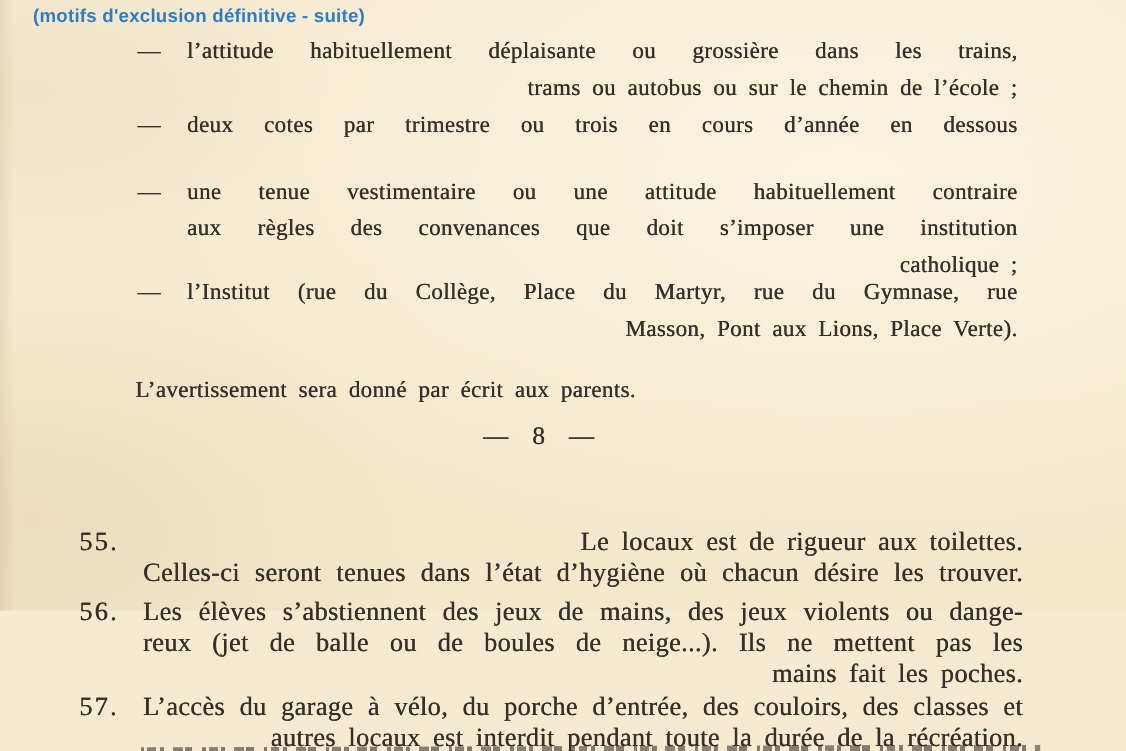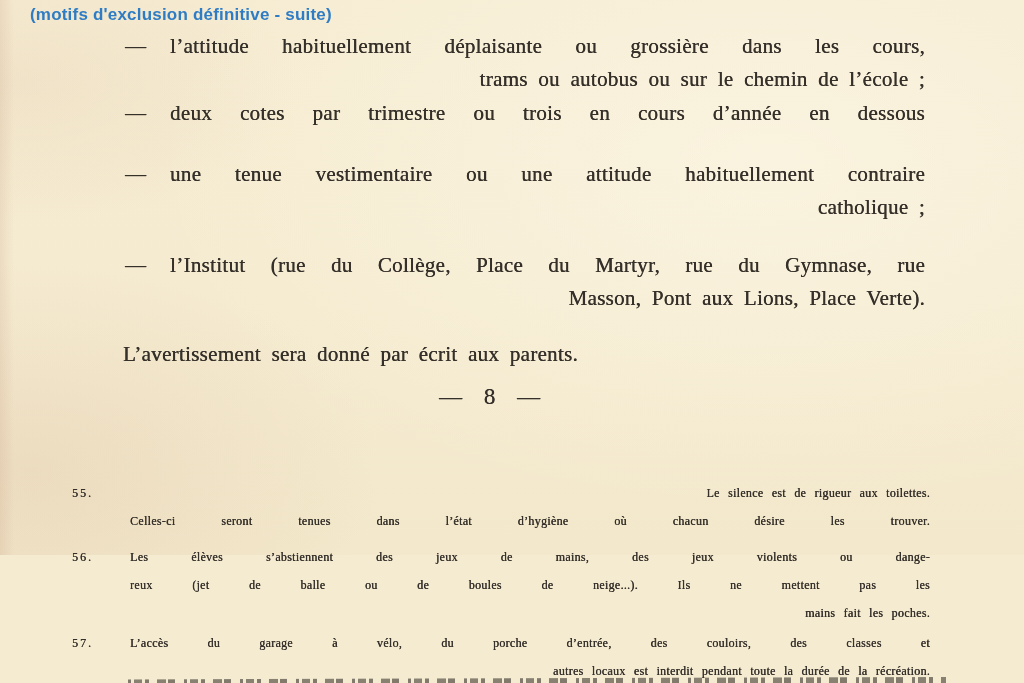--- a/index.html
+++ b/index.html
@@ -65,21 +65,21 @@
     word-spacing: 14px;
     letter-spacing: 1px;
     color: #35302a;
     text-shadow: 0.3px 0 0 currentColor;
   }
   .nitem {
     position: absolute;
     left: 72px;
     width: 860px;
     display: flex;
-    font-size: 12px;
+    font-size: 24px;
     line-height: 28px;
   }
   .nitem .num {
     width: 58px;
     flex: 0 0 58px;
     letter-spacing: 2px;
   }
   .itext { width: 800px; }
   .cutoff-strip {
     position: absolute;
@@ -99,56 +99,57 @@
 </head>
 <body>
 
 <div class="page">
 
   <div class="annotation">(motifs d'exclusion définitive - suite)</div>
 
   <div class="bullet serif-text" style="top:30px">
     <span class="dash">—</span>
     <div class="btext">
-      <span class="line fill">l’attitude habituellement déplaisante ou grossière dans les cours,</span>
+      <span class="line fill">l’attitude habituellement déplaisante ou grossière dans les trains,</span>
       <span class="line">trams ou autobus ou sur le chemin de l’école ;</span>
     </div>
   </div>
 
   <div class="bullet serif-text" style="top:97px">
     <span class="dash">—</span>
     <div class="btext">
       <span class="line fill">deux cotes par trimestre ou trois en cours d’année en dessous</span>
     </div>
   </div>
 
   <div class="bullet serif-text" style="top:158px">
     <span class="dash">—</span>
     <div class="btext">
       <span class="line fill">une tenue vestimentaire ou une attitude habituellement contraire</span>
+      <span class="line fill">aux règles des convenances que doit s’imposer une institution</span>
       <span class="line">catholique ;</span>
     </div>
   </div>
 
   <div class="bullet serif-text" style="top:249px">
     <span class="dash">—</span>
     <div class="btext">
       <span class="line fill">l’Institut (rue du Collège, Place du Martyr, rue du Gymnase, rue</span>
       <span class="line">Masson, Pont aux Lions, Place Verte).</span>
     </div>
   </div>
 
   <div class="closing serif-text">L’avertissement sera donné par écrit aux parents.</div>
 
   <div class="pagenum">— 8 —</div>
 
   <div class="nitem serif-text" style="top:479px">
     <span class="num">55.</span>
     <div class="itext">
-      <span class="line">Le silence est de rigueur aux toilettes.</span>
+      <span class="line">Le locaux est de rigueur aux toilettes.</span>
       <span class="line fill">Celles-ci seront tenues dans l’état d’hygiène où chacun désire les trouver.</span>
     </div>
   </div>
 
   <div class="nitem serif-text" style="top:543px">
     <span class="num">56.</span>
     <div class="itext">
       <span class="line fill">Les élèves s’abstiennent des jeux de mains, des jeux violents ou dange-</span>
       <span class="line fill">reux (jet de balle ou de boules de neige...).  Ils ne mettent pas les</span>
       <span class="line">mains fait les poches.</span>

